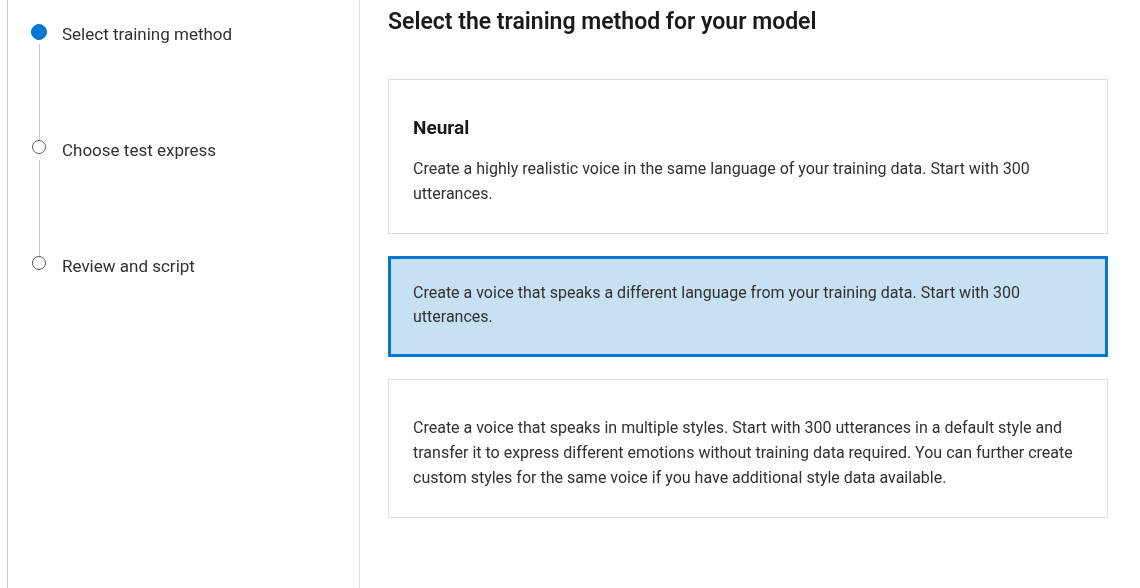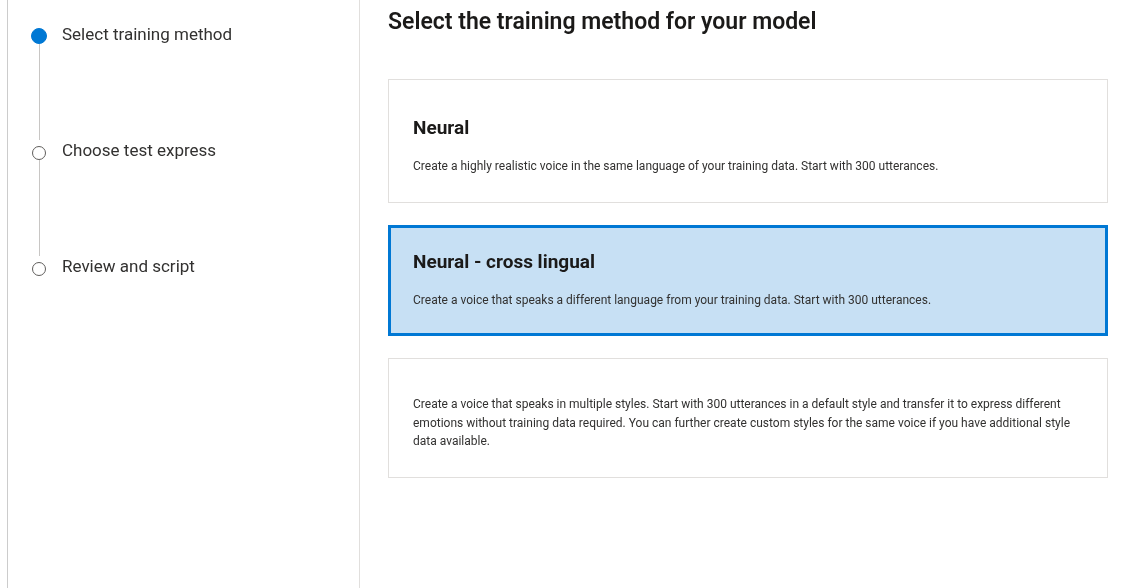--- a/index.html
+++ b/index.html
@@ -25,21 +25,21 @@
       width: 352px;
       padding: 24px 20px 24px 24px;
       border-right: 1px solid #e1dfdd;
       flex-shrink: 0;
     }
     .step-list {
       list-style: none;
     }
     .step-item {
       display: flex;
-      align-items: flex-end;
+      align-items: flex-start;
       position: relative;
       cursor: pointer;
     }
     .step-bullet {
       width: 14px;
       height: 14px;
       border-radius: 50%;
       border: 1.5px solid #605e5c;
       background: #ffffff;
       flex-shrink: 0;
@@ -90,21 +90,21 @@
       background: #c7e0f4;
       padding: 22px 22px 24px 22px;
     }
     .card-title {
       font-size: 19px;
       font-weight: 700;
       color: #1b1a19;
       margin-bottom: 18px;
     }
     .card-desc {
-      font-size: 12px;
+      font-size: 16px;
       color: #323130;
       line-height: 1.55;
     }
   </style>
 </head>
 <body>
 
 <div class="left-edge"></div>
 
 <nav class="sidebar">
@@ -130,20 +130,19 @@
 
 <main class="main">
   <h1 class="page-title">Select the training method for your model</h1>
 
   <div class="card">
     <div class="card-title">Neural</div>
     <div class="card-desc">Create a highly realistic voice in the same language of your training data. Start with 300 utterances.</div>
   </div>
 
   <div class="card selected">
-    <div class="card-title">Neural - cross lingual</div>
     <div class="card-desc">Create a voice that speaks a different language from your training data. Start with 300 utterances.</div>
   </div>
 
   <div class="card">
     <div class="card-desc">Create a voice that speaks in multiple styles. Start with 300 utterances in a default style and transfer it to express different emotions without training data required. You can further create custom styles for the same voice if you have additional style data available.</div>
   </div>
 </main>
 
 </body></html>

